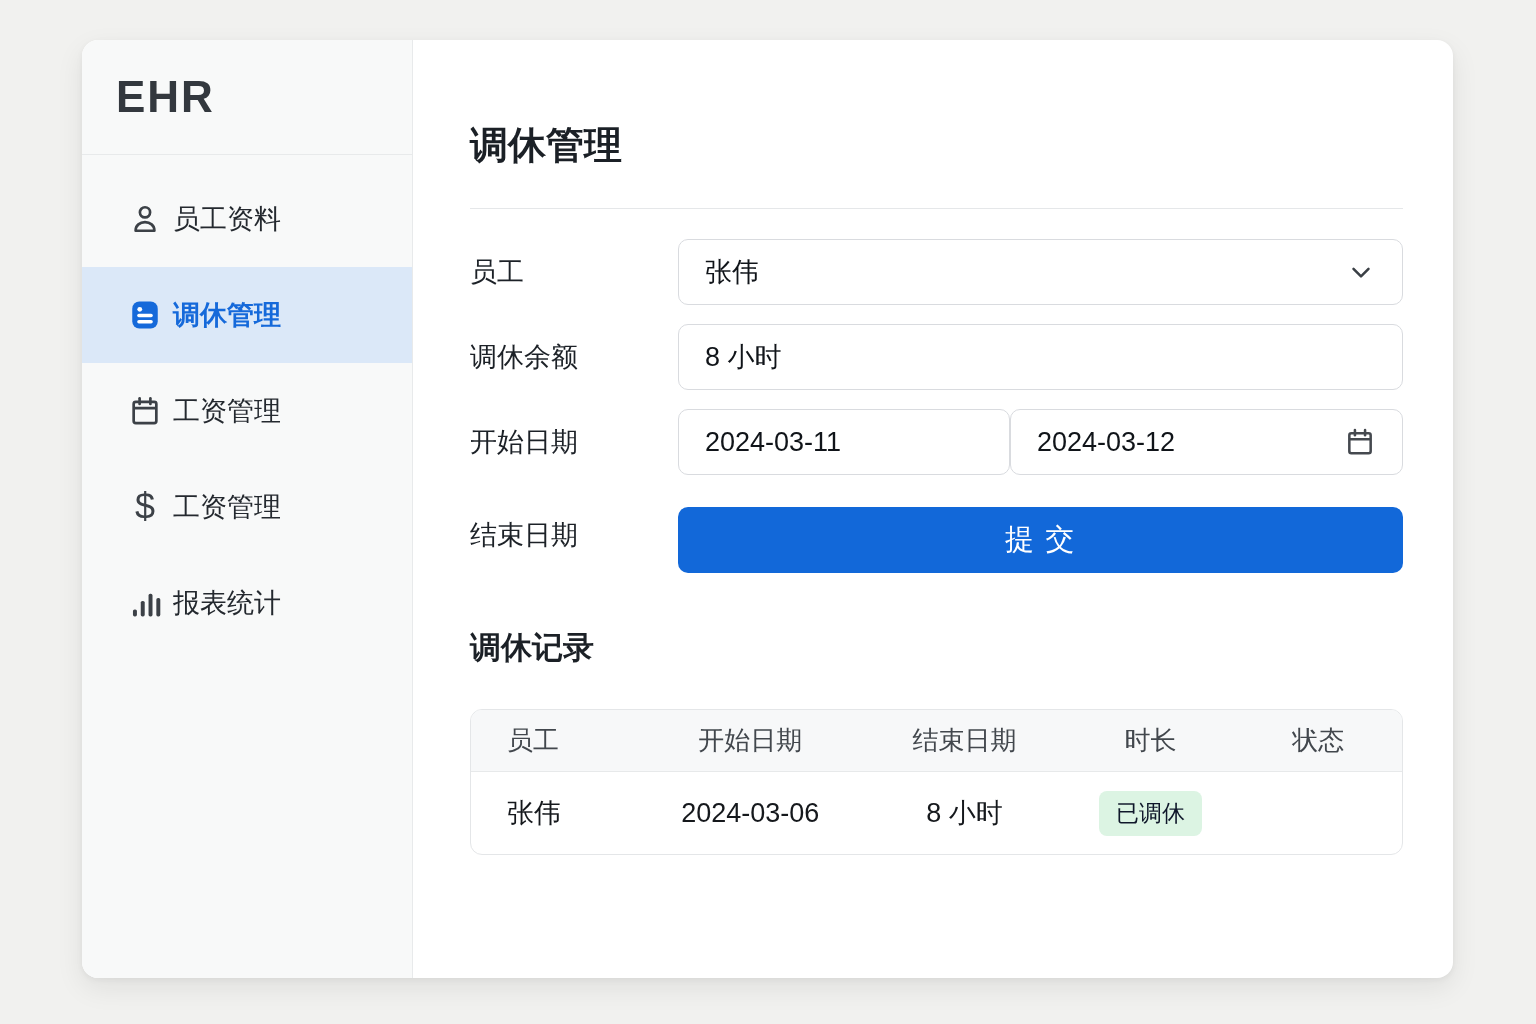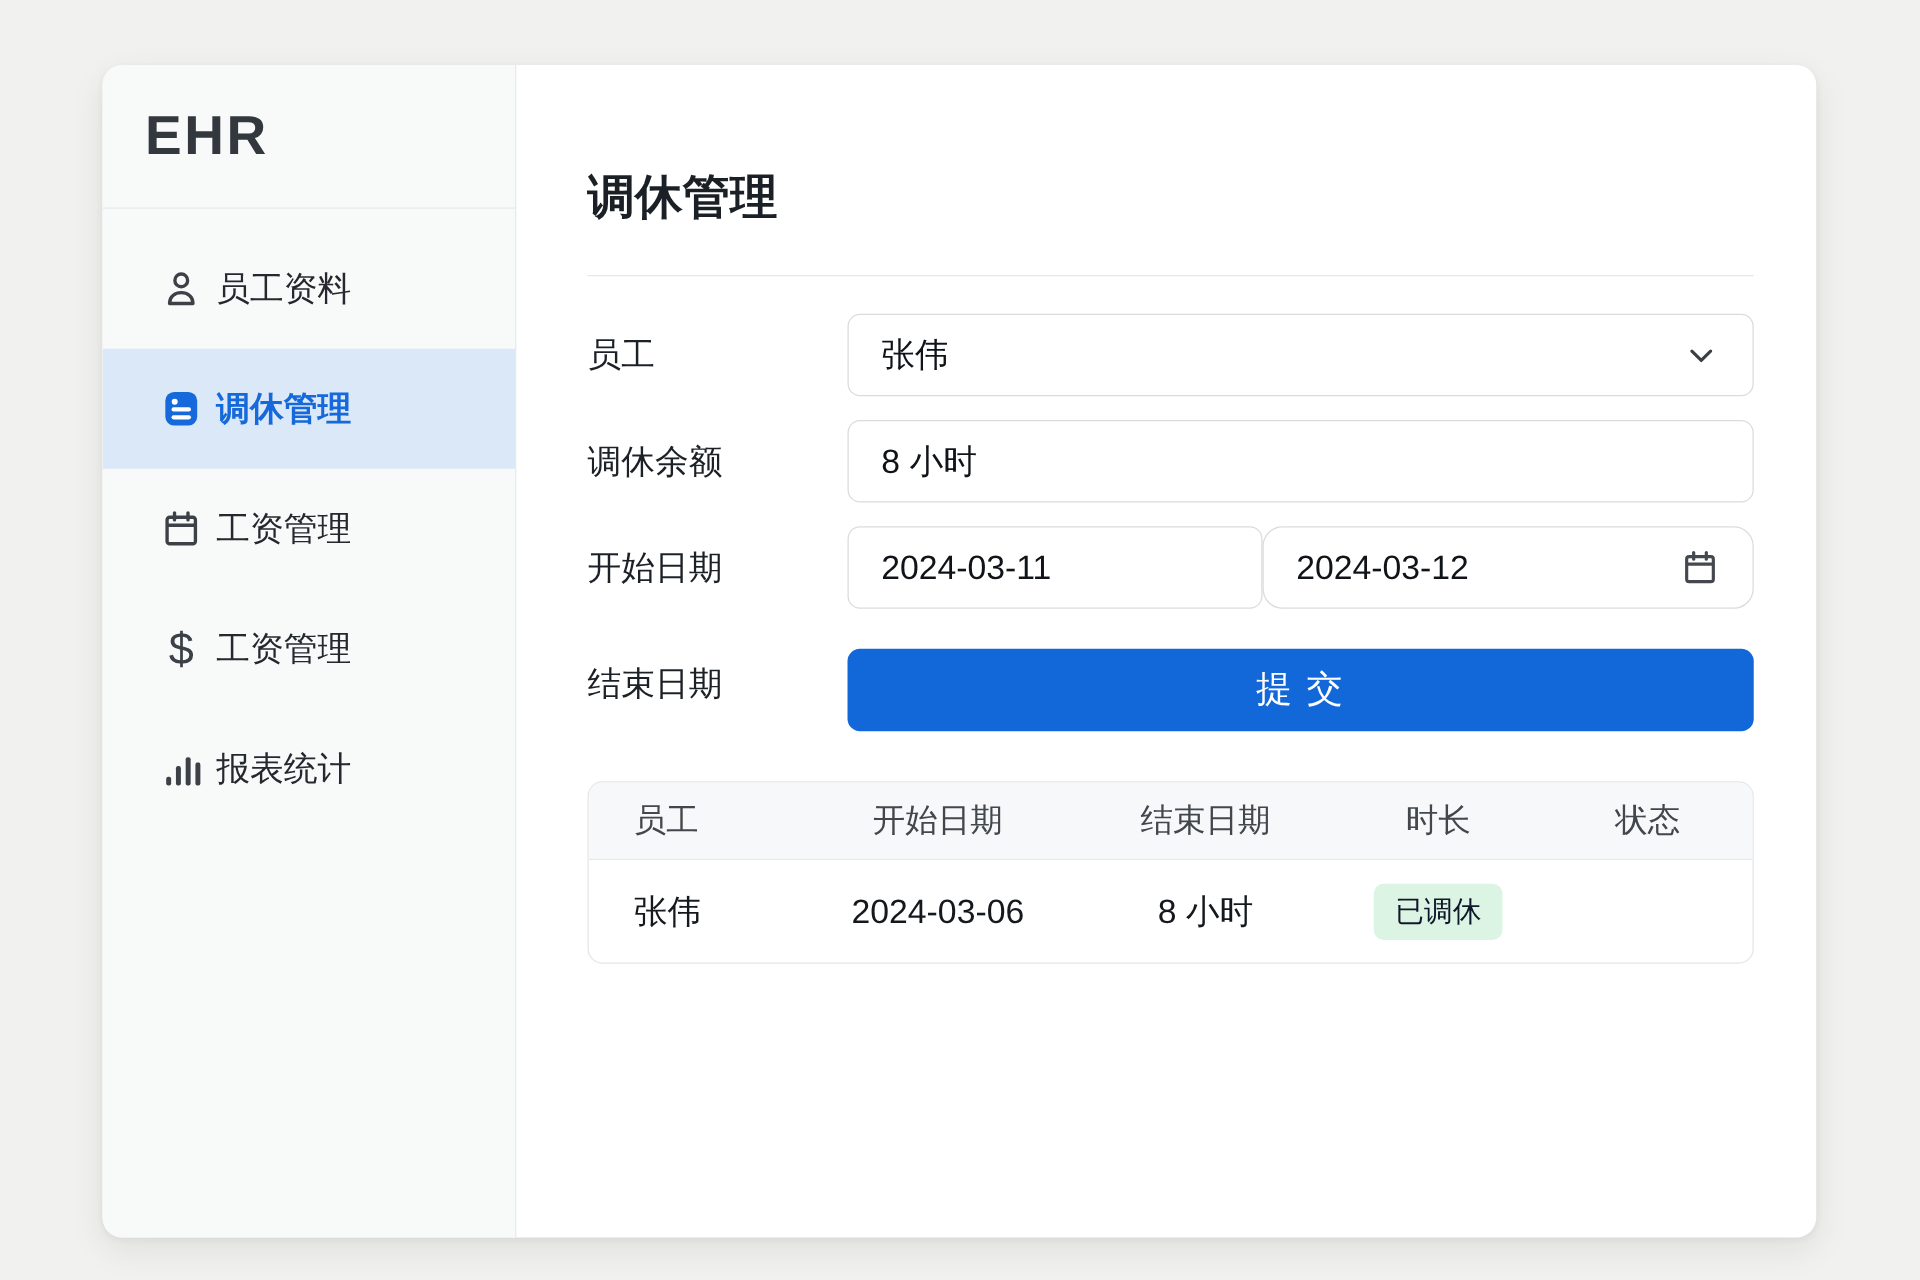--- a/index.html
+++ b/index.html
@@ -4,21 +4,21 @@
 <style>
   * { margin:0; padding:0; box-sizing:border-box; }
   html,body { width:1536px; height:1024px; }
   body {
     background:#f1f1ef;
     font-family:"Liberation Sans", sans-serif;
     position:relative;
     overflow:hidden;
   }
   .card {
-    position:absolute; left:82px; top:52px;
+    position:absolute; left:82px; top:40px;
     width:1371px; height:938px;
     background:#ffffff; border-radius:16px;
     box-shadow:0 10px 28px rgba(20,24,28,.08), 0 2px 6px rgba(20,24,28,.05);
     display:flex; overflow:hidden;justify-content:flex-end;
   }
   
   .sidebar { width:331px; flex:none; background:#f8f9f9; border-right:1px solid #e8eaeb; }
   .logo {
     height:115px; display:flex; align-items:center; padding-left:34px;
     border-bottom:1px solid #e8eaeb;
@@ -50,21 +50,21 @@
   }
   .form-field { flex:1; }
   .control {
     height:66px; border:1px solid #d9dbdf; border-radius:10px;
     background:#fff; display:flex; align-items:center;
     padding:0 26px; font-size:27px; color:#101419;
   }
   .select-control { justify-content:space-between; cursor:pointer; }
   .dates-wrap { display:flex; }
   .date-start { width:332px; flex:none; }
-  .date-end { flex:1; justify-content:space-between;border-radius:16px; }
+  .date-end { flex:1; justify-content:space-between; }
   .row-submit { margin-top:32px; margin-bottom:0; align-items:flex-start; }
   .row-submit .form-label { align-items:flex-start; padding-top:10px; }
   .submit-btn {
     flex:1; height:66px; border:none; border-radius:10px;
     background:#1268d9; color:#ffffff; font-size:29px;
     font-family:Liberation Serif, serif; cursor:pointer; letter-spacing:2px;
   }
   .section-title { margin-top:54px; font-size:31px; font-weight:700; color:#1b2026; }
   
   .records-table {
@@ -200,20 +200,21 @@
         </div>
       </div>
 
       <div class="form-row row-submit">
         <div class="form-label">结束日期</div>
         <button class="submit-btn">提 交</button>
       </div>
 
     </div>
 
+    <h2 class="section-title">调休记录</h2>
 
     <div class="records-table">
       <div class="t-row t-head">
         <div class="t-cell first">员工</div>
         <div class="t-cell">开始日期</div>
         <div class="t-cell">结束日期</div>
         <div class="t-cell">时长</div>
         <div class="t-cell">状态</div>
       </div>
       <div class="t-row t-body-row">

